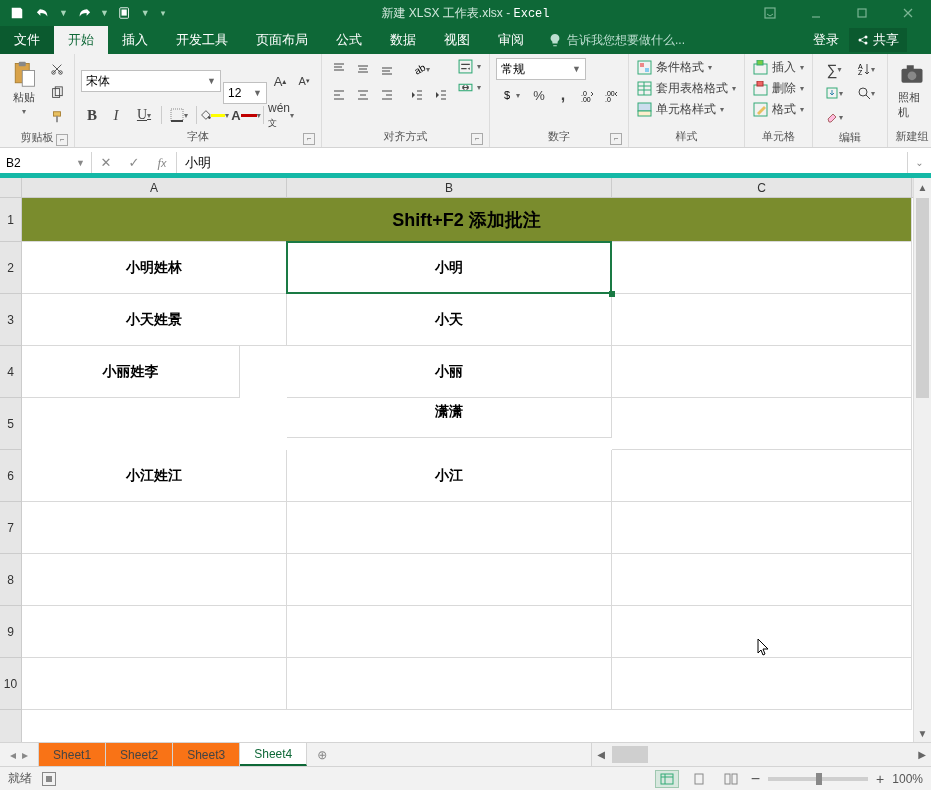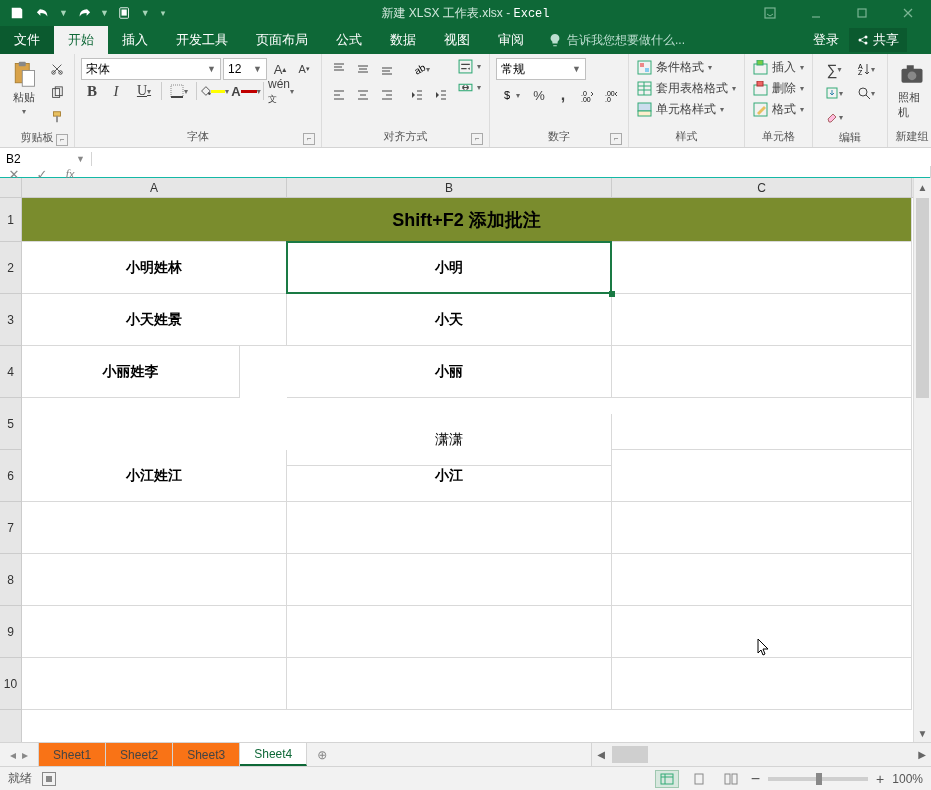--- a/index.html
+++ b/index.html
@@ -35,32 +35,32 @@
 .big-btn { display: flex; flex-direction: column; align-items: center; gap: 2px; padding: 2px 4px; cursor: pointer; color: #444; }
 .big-btn svg { width: 28px; height: 28px; }
 .big-btn .lbl { font-size: 11px; }
 .col { display: flex; flex-direction: column; gap: 2px; }
 .row { display: flex; align-items: center; gap: 2px; }
 .small-btn { width: 22px; height: 22px; display: inline-flex; align-items: center; justify-content: center; cursor: pointer; color: #444; }
 .small-btn svg { width: 14px; height: 14px; }
 .small-btn.wdrop { width: 30px; }
 .font-name { width: 140px; height: 22px; border: 1px solid #c0c0c0; background: #fff; display: flex; align-items: center; padding: 0 4px; font-size: 12px; }
 .font-name .dd, .font-size .dd, .num-fmt .dd { margin-left: auto; font-size: 9px; color: #666; }
-.font-size { width: 44px; height: 22px; border: 1px solid #c0c0c0; background: #fff; display: flex; align-items: center; padding: 0 4px; font-size: 12px; }
+.font-size { width: 44px; height: 22px; border: 1px solid #c0c0c0; background: #fff; display: flex; align-items: center; padding: 0 4px; font-size: 12px; margin-top: 24px; }
 .num-fmt { width: 90px; height: 22px; border: 1px solid #c0c0c0; background: #fff; display: flex; align-items: center; padding: 0 4px; font-size: 12px; }
 .bold { font-weight: bold; font-family: "Times New Roman"; font-size: 15px; }
 .italic { font-style: italic; font-family: "Times New Roman"; font-size: 15px; }
 .underline { text-decoration: underline; font-family: "Times New Roman"; font-size: 14px; }
 .color-bar { width: 16px; height: 3px; display: block; }
 .txt-item { display: flex; align-items: center; gap: 4px; font-size: 12px; color: #444; cursor: pointer; padding: 1px 2px; white-space: nowrap; }
 .txt-item svg { width: 15px; height: 15px; }
 .dd-caret { font-size: 8px; color: #666; }
 
 
-.fbar { height: 26px; border-bottom: 1px solid #14b8a6; display: flex; align-items: stretch; background: #fff; flex-direction: column; }
+.fbar { height: 26px; border-bottom: 5px solid #14b8a6; display: flex; align-items: stretch; background: #fff; }
 .name-box { width: 92px; border-right: 1px solid #d4d4d4; display: flex; align-items: center; padding: 0 6px; font-size: 12px; }
 .name-box .dd { margin-left: auto; color: #888; font-size: 9px; }
 .fb-btns { display: flex; align-items: center; border-right: 1px solid #d4d4d4; }
 .fb-btn { width: 28px; display: flex; align-items: center; justify-content: center; color: #888; font-size: 13px; }
 .fb-btn.fx { font-style: italic; font-family: "Times New Roman"; }
 .formula-input { flex: 1; padding: 0 8px; display: flex; align-items: center; font-size: 13px; }
 .fb-expand { width: 24px; border-left: 1px solid #d4d4d4; display: flex; align-items: center; justify-content: center; color: #888; font-size: 10px; }
 
 
 .grid-wrap { position: relative; height: 564px; display: flex; }
@@ -576,21 +576,21 @@
       <div class="cell header-cell" style="left: 0px; top: 0px; width: 890px; height: 44px;">Shift+F2 添加批注</div>
       <div class="cell" style="left: 0px; top: 44px; width: 265px; height: 52px; font-weight: bold;">小明姓林</div>
       <div class="cell" style="left: 265px; top: 44px; width: 325px; height: 52px; font-weight: bold;">小明</div>
       <div class="cell" style="left: 590px; top: 44px; width: 300px; height: 52px;"></div>
       <div class="cell" style="left: 0px; top: 96px; width: 265px; height: 52px; font-weight: bold;">小天姓景</div>
       <div class="cell" style="left: 265px; top: 96px; width: 325px; height: 52px; font-weight: bold;">小天</div>
       <div class="cell" style="left: 590px; top: 96px; width: 300px; height: 52px;"></div>
       <div class="cell" style="left: 0px; top: 148px; width: 218px; height: 52px; font-weight: bold;">小丽姓李</div>
       <div class="cell" style="left: 265px; top: 148px; width: 325px; height: 52px; font-weight: bold;">小丽</div>
       <div class="cell" style="left: 590px; top: 148px; width: 300px; height: 52px;"></div>
-      <div class="cell" style="left: 265px; top: 216px; width: 325px; height: 52px; font-weight: normal;">潇潇</div>
+      <div class="cell" style="left: 265px; top: 188px; width: 325px; height: 52px; font-weight: bold;">潇潇</div>
       <div class="cell" style="left: 590px; top: 200px; width: 300px; height: 52px;"></div>
       <div class="cell" style="left: 0px; top: 252px; width: 265px; height: 52px; font-weight: bold;">小江姓江</div>
       <div class="cell" style="left: 265px; top: 252px; width: 325px; height: 52px; font-weight: bold;">小江</div>
       <div class="cell" style="left: 590px; top: 252px; width: 300px; height: 52px;"></div>
       <div class="cell" style="left: 0px; top: 304px; width: 265px; height: 52px;"></div>
       <div class="cell" style="left: 265px; top: 304px; width: 325px; height: 52px;"></div>
       <div class="cell" style="left: 590px; top: 304px; width: 300px; height: 52px;"></div>
       <div class="cell" style="left: 0px; top: 356px; width: 265px; height: 52px;"></div>
       <div class="cell" style="left: 265px; top: 356px; width: 325px; height: 52px;"></div>
       <div class="cell" style="left: 590px; top: 356px; width: 300px; height: 52px;"></div>

